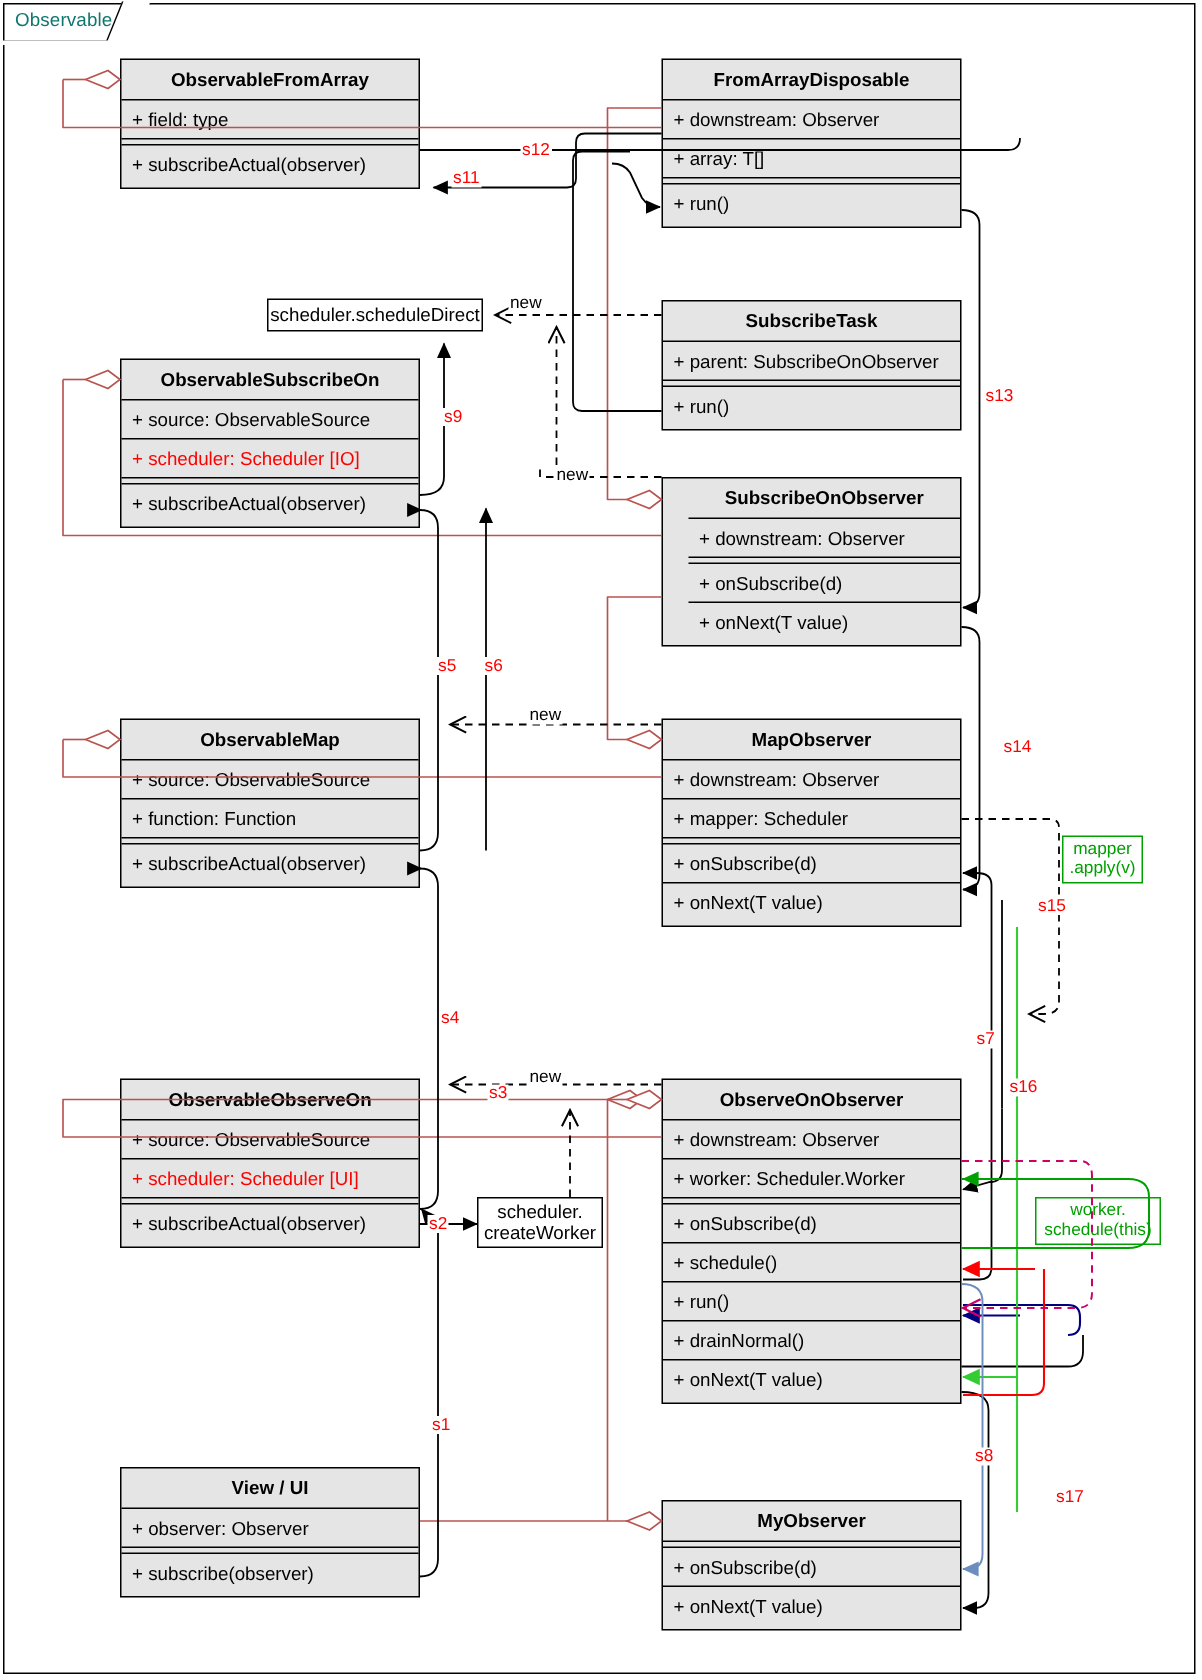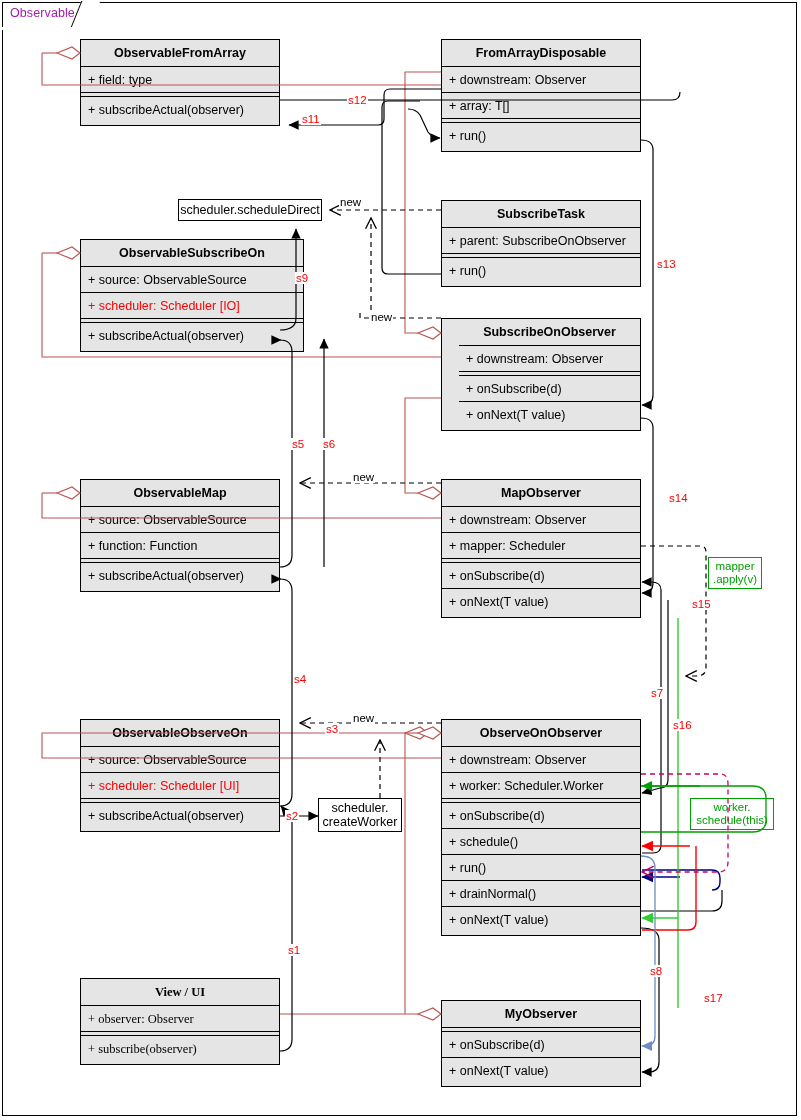--- a/index.html
+++ b/index.html
@@ -3,21 +3,21 @@
 <meta charset="utf-8">
 <style>
   html,body{margin:0;padding:0;background:#ffffff;}
   body{font-family:"Liberation Sans",sans-serif;}
   #canvas{position:relative;width:801px;height:1120px;background:#fff;overflow:hidden;}
   #frame{position:absolute;left:2px;top:2px;width:795px;height:1114px;border:1px solid #000;box-sizing:border-box;}
   .tab{position:absolute;left:2px;top:2px;width:86px;height:26px;box-sizing:border-box;}
   .tab .tshape{position:absolute;inset:0;background:#fff;border:1px solid #000;border-right:none;}
   .tab .tslant{position:absolute;right:-1px;top:-1px;width:18px;height:28px;background:#fff;
      border-left:1px solid #000;transform:skewX(-22deg);transform-origin:bottom left;border-bottom:none;border-top:none;}
-  .tab .tlabel{position:absolute;left:8px;top:4px;font-size:12.5px;color:#a21caf;letter-spacing:0.1px;}
+  .tab .tlabel{position:absolute;left:8px;top:4px;font-size:12.5px;color:#0f766e;letter-spacing:0.1px;}
   .tab .tcover{position:absolute;left:0px;top:25px;width:70px;height:3px;background:#fff;}
 
   .umlbox{position:absolute;border:1px solid #000;background:#e5e5e5;box-sizing:border-box;}
   .umlbox .title{height:27px;line-height:27px;text-align:center;font-weight:bold;font-size:12.5px;
      border-bottom:1px solid #000;box-sizing:border-box;white-space:nowrap;}
   .umlbox .attr{height:26px;line-height:26px;padding-left:7px;font-size:12.5px;border-bottom:1px solid #000;
      box-sizing:border-box;white-space:nowrap;}
   .umlbox .sep{height:4px;border-bottom:1px solid #000;box-sizing:border-box;}
   .umlbox .meth{height:26px;line-height:26px;padding-left:7px;font-size:12.5px;border-bottom:1px solid #000;
      box-sizing:border-box;white-space:nowrap;}
@@ -50,21 +50,21 @@
     <div class="tlabel">Observable</div>
   </div>
 
   <div class="umlbox" style="left:80px;top:39px;width:200px;height:87px;">
     <div class="title">ObservableFromArray</div>
     <div class="attr">+ field: type</div>
     <div class="sep"></div>
     <div class="meth last">+ subscribeActual(observer)</div>
   </div>
 
-  <div class="umlbox" style="left:80px;top:239px;width:224px;height:113px;">
+  <div class="umlbox" style="left:80px;top:239px;width:200px;height:113px;">
     <div class="title">ObservableSubscribeOn</div>
     <div class="attr">+ source: ObservableSource</div>
     <div class="attr red-txt">+ scheduler: Scheduler [IO]</div>
     <div class="sep"></div>
     <div class="meth last">+ subscribeActual(observer)</div>
   </div>
 
   <div class="umlbox" style="left:80px;top:479px;width:200px;height:113px;">
     <div class="title">ObservableMap</div>
     <div class="attr">+ source: ObservableSource</div>
@@ -74,21 +74,21 @@
   </div>
 
   <div class="umlbox" style="left:80px;top:719px;width:200px;height:113px;">
     <div class="title">ObservableObserveOn</div>
     <div class="attr">+ source: ObservableSource</div>
     <div class="attr red-txt">+ scheduler: Scheduler [UI]</div>
     <div class="sep"></div>
     <div class="meth last">+ subscribeActual(observer)</div>
   </div>
 
-  <div class="umlbox" style="left:80px;top:978px;width:200px;height:87px;font-family:Liberation Serif, serif;">
+  <div class="umlbox" style="left:80px;top:978px;width:200px;height:87px;">
     <div class="title">View / UI</div>
     <div class="attr">+ observer: Observer</div>
     <div class="sep"></div>
     <div class="meth last">+ subscribe(observer)</div>
   </div>
 
   <div class="umlbox" style="left:441px;top:39px;width:200px;height:113px;">
     <div class="title">FromArrayDisposable</div>
     <div class="attr">+ downstream: Observer</div>
     <div class="attr">+ array: T[]</div>

